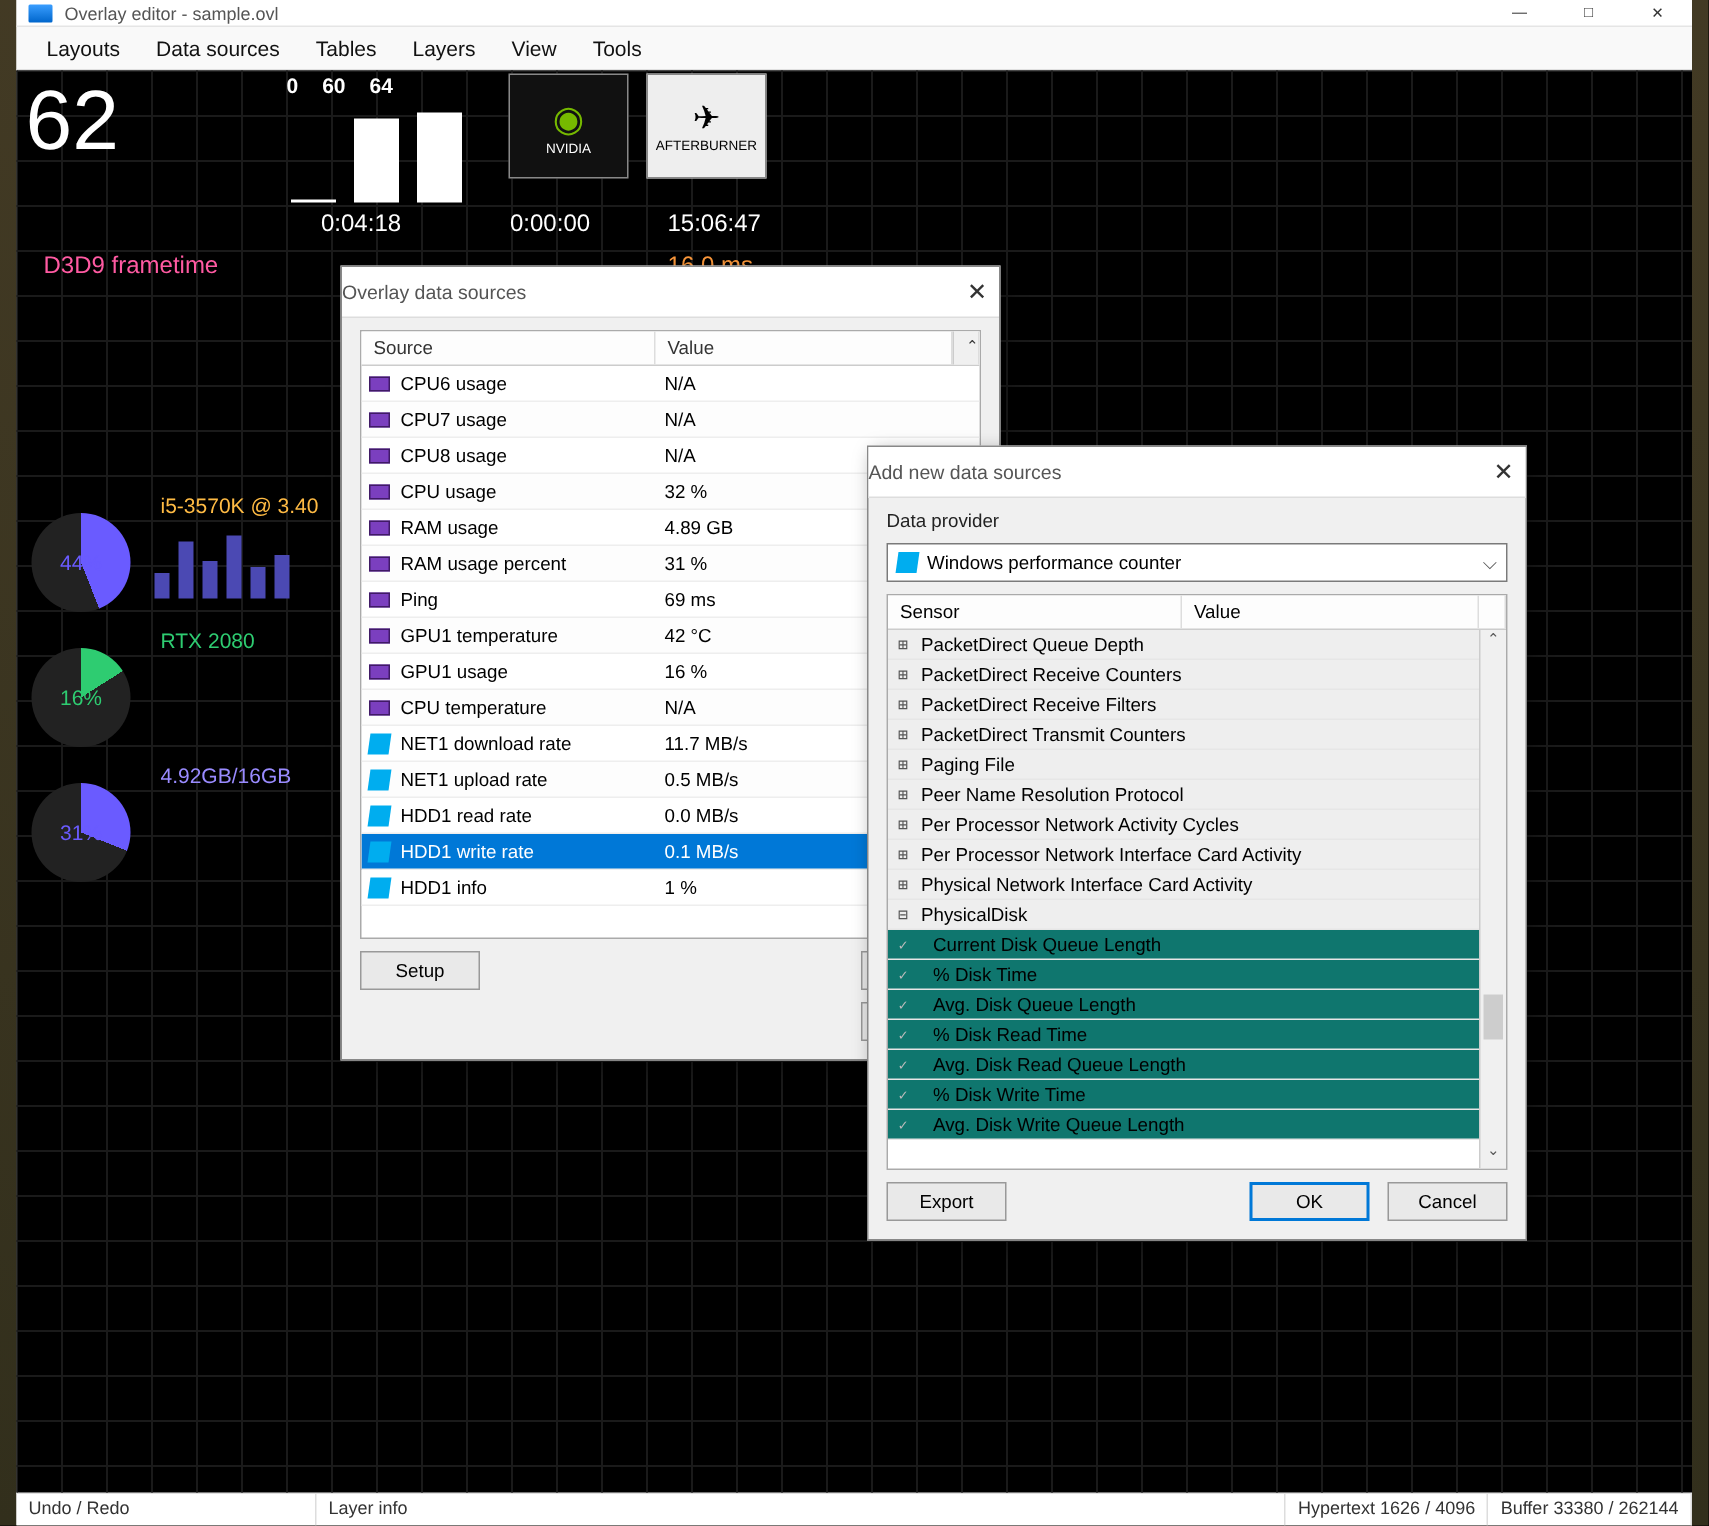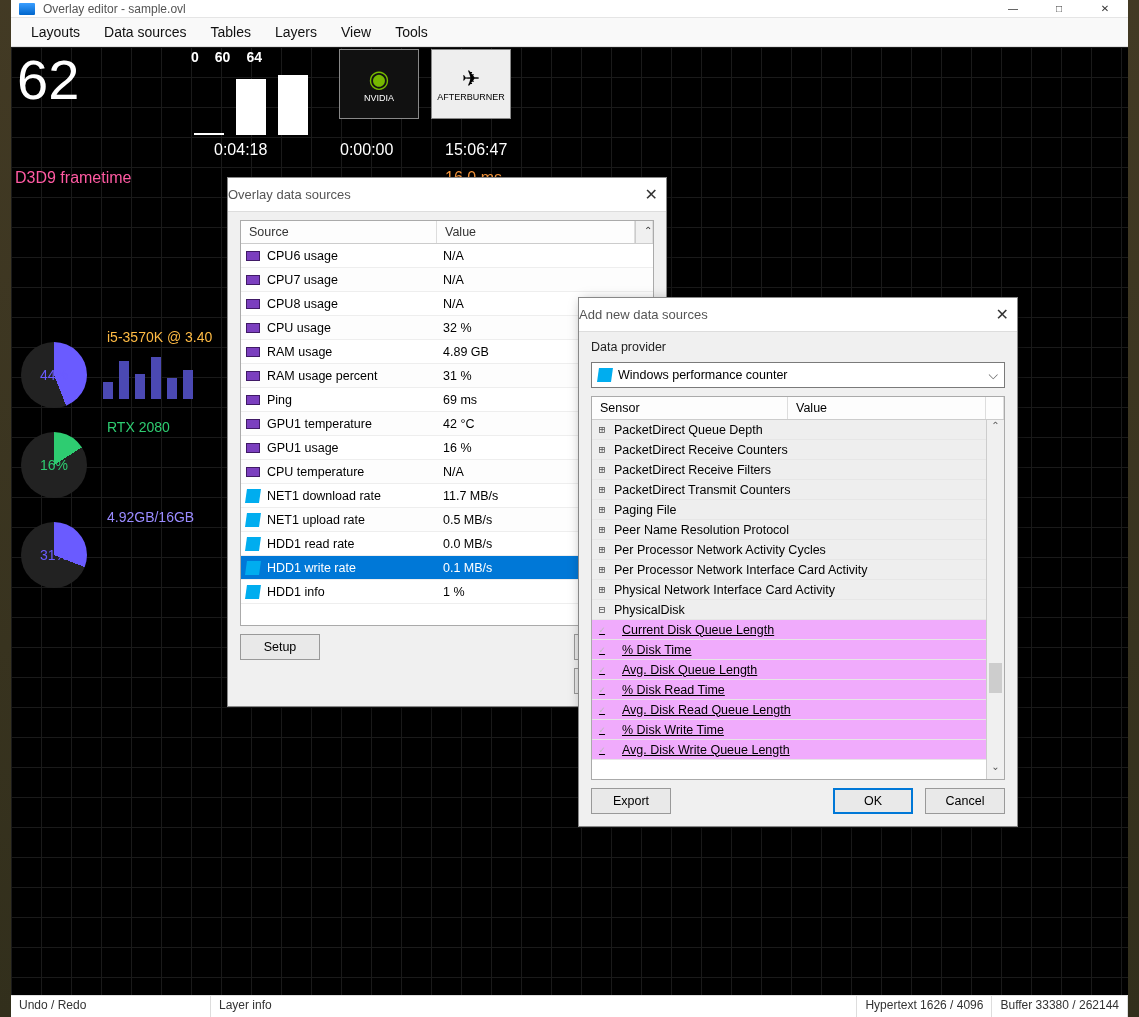--- a/index.html
+++ b/index.html
@@ -33,21 +33,21 @@
 .mini-labels span { color: #fff; font-weight: 600; }
 .bars3 { left: 183px; top: 28px; display: flex; gap: 12px; align-items: flex-end; height: 60px; }
 .bars3 div { width: 30px; background: #fff; }
 .time1 { left: 203px; top: 94px; font-size: 16px; }
 .time2 { left: 329px; top: 94px; font-size: 16px; }
 .time3 { left: 434px; top: 94px; font-size: 16px; }
 .logo-box { top: 2px; width: 80px; height: 70px; border: 1px solid #888; display: flex; flex-direction: column; align-items: center; justify-content: center; background: #111; font-size: 9px; }
 .nvidia { left: 328px; }
 .nvidia .eye { font-size: 24px; color: #76b900; }
 .afterburn { left: 420px; background:#eee; color:#000;}
-.d3d9 { left: 4px; top: 122px; font-size: 16px; color: #ff5aa2; }
+.d3d9 { left: 18px; top: 122px; font-size: 16px; color: #ff5aa2; }
 .ms { right: 626px; top: 122px; font-size: 16px; color: #ff9a3c; }
 
 .gauge-row { left: 0; width: 220px; height: 80px; display: flex; align-items: center; }
 .gauge-row .ring { width: 66px; height: 66px; border-radius: 50%; position: relative; margin-left: 10px; }
 .gauge-row .ring::after { content: attr(data-pct); position: absolute; inset: 0; display: flex; align-items: center; justify-content: center; font-size: 14px; }
 .gauge-row .label { margin-left: 10px; position: absolute; top: -6px; left: 86px; font-size: 14px; }
 .g1 { top: 288px; } .g1 .ring { background: conic-gradient(#6a5bff 0 44%, #222 44% 100%); }
 .g1 .ring::after { color:#6a5bff; }
 .g1 .label { color:#ffbb44; }
 .g2 { top: 378px; } .g2 .ring { background: conic-gradient(#2ecc71 0 16%, #222 16% 100%); }
@@ -92,21 +92,21 @@
 .dropdown { height: 26px; background: #fff; border: 1px solid #7a7a7a; display: flex; align-items: center; padding: 0 6px; font-size: 12.5px; position:relative;}
 .dropdown .dd-ico { margin-right:6px;}
 .dropdown::after { content:"⌵"; position:absolute; right:6px; color:#555; }
 
 
 .tree { background:#fff; border:1px solid #aaa; font-size:12.5px; display:flex; flex-direction:column; }
 .tree-head { display:flex; background:#fdfdfd; border-bottom:1px solid #ccc;}
 .tree-head .gh{ padding:4px 8px; border-right:1px solid #ddd;}
 .tree-body{ flex:1; overflow:hidden; position:relative;}
 .tree-row{ display:flex; align-items:center; height:20px; background:#eeeeee; border-bottom:1px solid #e6e6e6;}
-.tree-row.child{ background:#f0abfc;text-decoration:underline;}
+.tree-row.child{ background:#0f766e;}
 .tree-row .exp{ width:20px; text-align:center; font-family:monospace; font-size:11px; color:#555;}
 .tree-row.child .exp::before{ content:"✓"; color:#bbb; font-size:10px;}
 .tree-row .t1{ flex:1; padding-left:2px;}
 .tree-row.child .t1{ padding-left:10px;}
 .tree-scroll{ width:18px; background:#f0f0f0; border-left:1px solid #ccc; display:flex; flex-direction:column;}
 .tree-scroll .sa{ height:18px; text-align:center; font-size:10px; color:#555;}
 .tree-scroll .thumb{ flex:0 0 30px; background:#cdcdcd; margin:0 2px;}
 
 #dialog-ds { left: 216px; top: 130px; width: 440px; height: 530px; }
 #dialog-add { left: 567px; top: 250px; width: 440px; height: 530px; }

